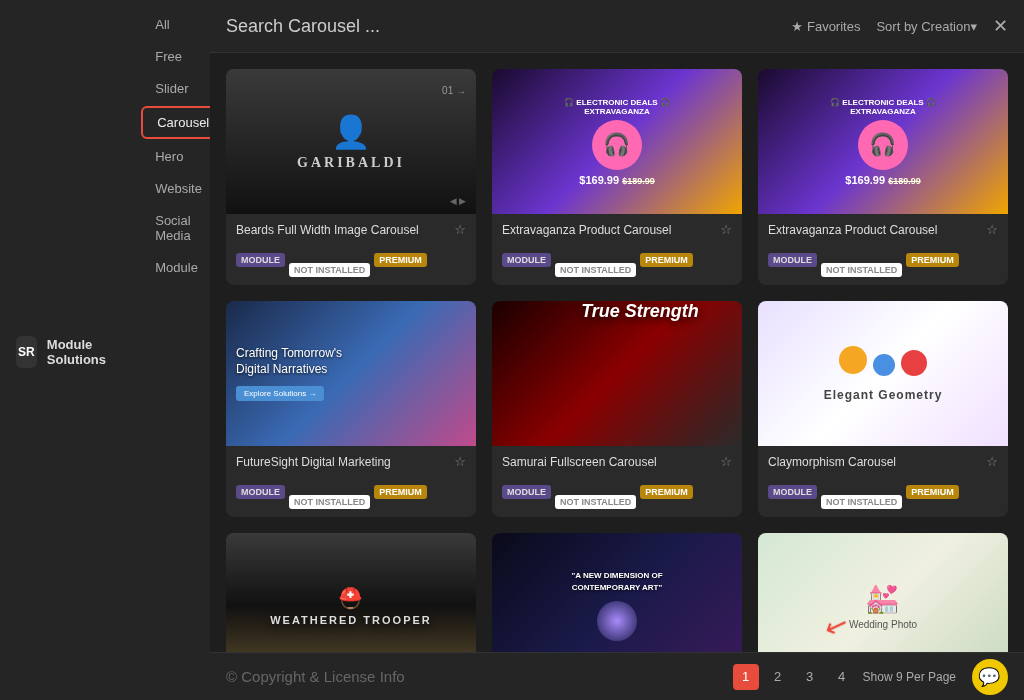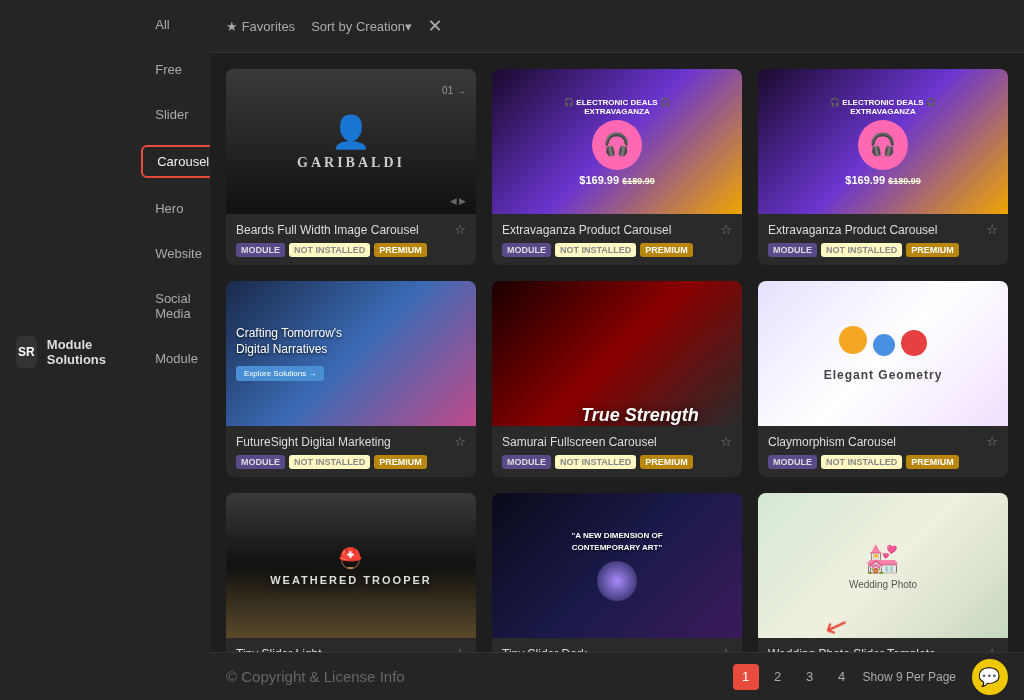--- a/index.html
+++ b/index.html
@@ -3,21 +3,21 @@
   <meta charset="utf-8">
   <style>
     * { box-sizing: border-box; margin: 0; padding: 0; }
     body { font-family: -apple-system, BlinkMacSystemFont, 'Segoe UI', sans-serif; background: #1e1e1e; color: #ccc; width: 1024px; height: 700px; overflow: hidden; display: flex; }
 
     
     .sidebar { width: 210px; background: #252525; height: 700px; display: flex; flex-direction: row; padding-top: 10px; flex-shrink: 0; }
     .sidebar-logo { display: flex; align-items: center; padding: 10px 16px 16px; }
     .logo-box { width: 32px; height: 32px; background: #333; border-radius: 6px; display: flex; align-items: center; justify-content: center; font-weight: bold; color: #fff; font-size: 12px; }
     .sidebar-title { margin-left: 10px; font-size: 13px; color: #ddd; font-weight: 600; }
-    .sidebar-nav { display: flex; flex-direction: column; padding: 0 8px; gap: 16px; }
+    .sidebar-nav { display: flex; flex-direction: column; padding: 0 8px; gap: 3px; }
     .nav-item { padding: 7px 14px; border-radius: 6px; font-size: 13px; cursor: pointer; color: #aaa; }
     .nav-item.active { background: transparent; color: #eee; border: 2px solid #e74c3c; }
 
     
     .main { flex: 1; display: flex; flex-direction: column; background: #1e1e1e; overflow: hidden; }
 
     
     .header { display: flex; align-items: center; padding: 10px 16px; background: #252525; border-bottom: 1px solid #333; height: 53px; }
     .header-title { font-size: 18px; color: #ccc; flex: 1; }
     .header-actions { display: flex; align-items: center; gap: 16px; }
@@ -28,21 +28,21 @@
     
     .grid-area { flex: 1; overflow-y: auto; padding: 16px; }
     .grid { display: grid; grid-template-columns: repeat(3, 1fr); gap: 16px; }
     .card { background: #2a2a2a; border-radius: 8px; overflow: hidden; cursor: pointer; }
     .card-image { width: 100%; height: 145px; background: #444; position: relative; overflow: hidden; display: flex; align-items: center; justify-content: center; }
     .card-body { padding: 8px 10px; }
     .card-title { font-size: 12px; color: #ddd; margin-bottom: 6px; display: flex; align-items: center; justify-content: space-between; }
     .card-badges { display: flex; gap: 4px; align-items: center; flex-wrap: wrap; }
     .badge { font-size: 9px; font-weight: 700; padding: 2px 5px; border-radius: 3px; text-transform: uppercase; }
     .badge-module { background: #5b4a8a; color: #ddd; }
-    .badge-not-installed { background: #fef9c3; color: #888; }
+    .badge-not-installed { background: #ffffff; color: #888; margin-top: 20px; }
     .badge-premium { background: #b8860b; color: #fff; }
     .star-icon { color: #888; font-size: 13px; }
 
     
     .footer { background: #252525; padding: 10px 16px; display: flex; align-items: center; justify-content: space-between; border-top: 1px solid #333; height: 48px; }
     .copyright { font-size: 15px; color: #666; }
     .pagination { display: flex; align-items: center; gap: 6px; }
     .page-btn { width: 26px; height: 26px; border-radius: 4px; display: flex; align-items: center; justify-content: center; font-size: 13px; cursor: pointer; color: #aaa; background: transparent; }
     .page-btn.active { background: #e74c3c; color: #fff; border: 2px solid #e74c3c; }
     .per-page { font-size: 12px; color: #aaa; }
@@ -72,20 +72,21 @@
     <div class="nav-item"><span>Hero</span></div>
     <div class="nav-item"><span>Website</span></div>
     <div class="nav-item"><span>Social Media</span></div>
     <div class="nav-item"><span>Module</span></div>
   </nav>
 </div>
 
 <div class="main">
 
   <div class="header">
+    <span class="header-title">Search Carousel ...</span>
     <div class="header-actions">
       <div class="favorites-btn">
         <span>★</span>
         <span>Favorites</span>
       </div>
       <div class="sort-btn">
         <span>Sort by Creation</span>
         <span>▾</span>
       </div>
       <div class="close-btn">
@@ -176,21 +177,21 @@
           <div class="card-badges">
             <span class="badge badge-module">MODULE</span>
             <span class="badge badge-not-installed">NOT INSTALLED</span>
             <span class="badge badge-premium">PREMIUM</span>
           </div>
         </div>
       </div>
 
       <div class="card">
         <div class="card-image" style="background:linear-gradient(135deg,#1a0000,#8b0000,#2a2a2a);">
-          <div style="width:100%;height:100%;display:flex;align-items:flex-end;justify-content:center;padding-left:46px;">
+          <div style="width:100%;height:100%;display:flex;align-items:flex-start;justify-content:center;padding-left:46px;">
             <div style="font-size:18px;font-weight:bold;color:#fff;text-align:center;text-shadow:0 2px 8px rgba(0,0,0,0.9);font-style:italic;">True Strength</div>
           </div>
         </div>
         <div class="card-body">
           <div class="card-title">
             <span>Samurai Fullscreen Carousel</span>
             <span class="star-icon">☆</span>
           </div>
           <div class="card-badges">
             <span class="badge badge-module">MODULE</span>

